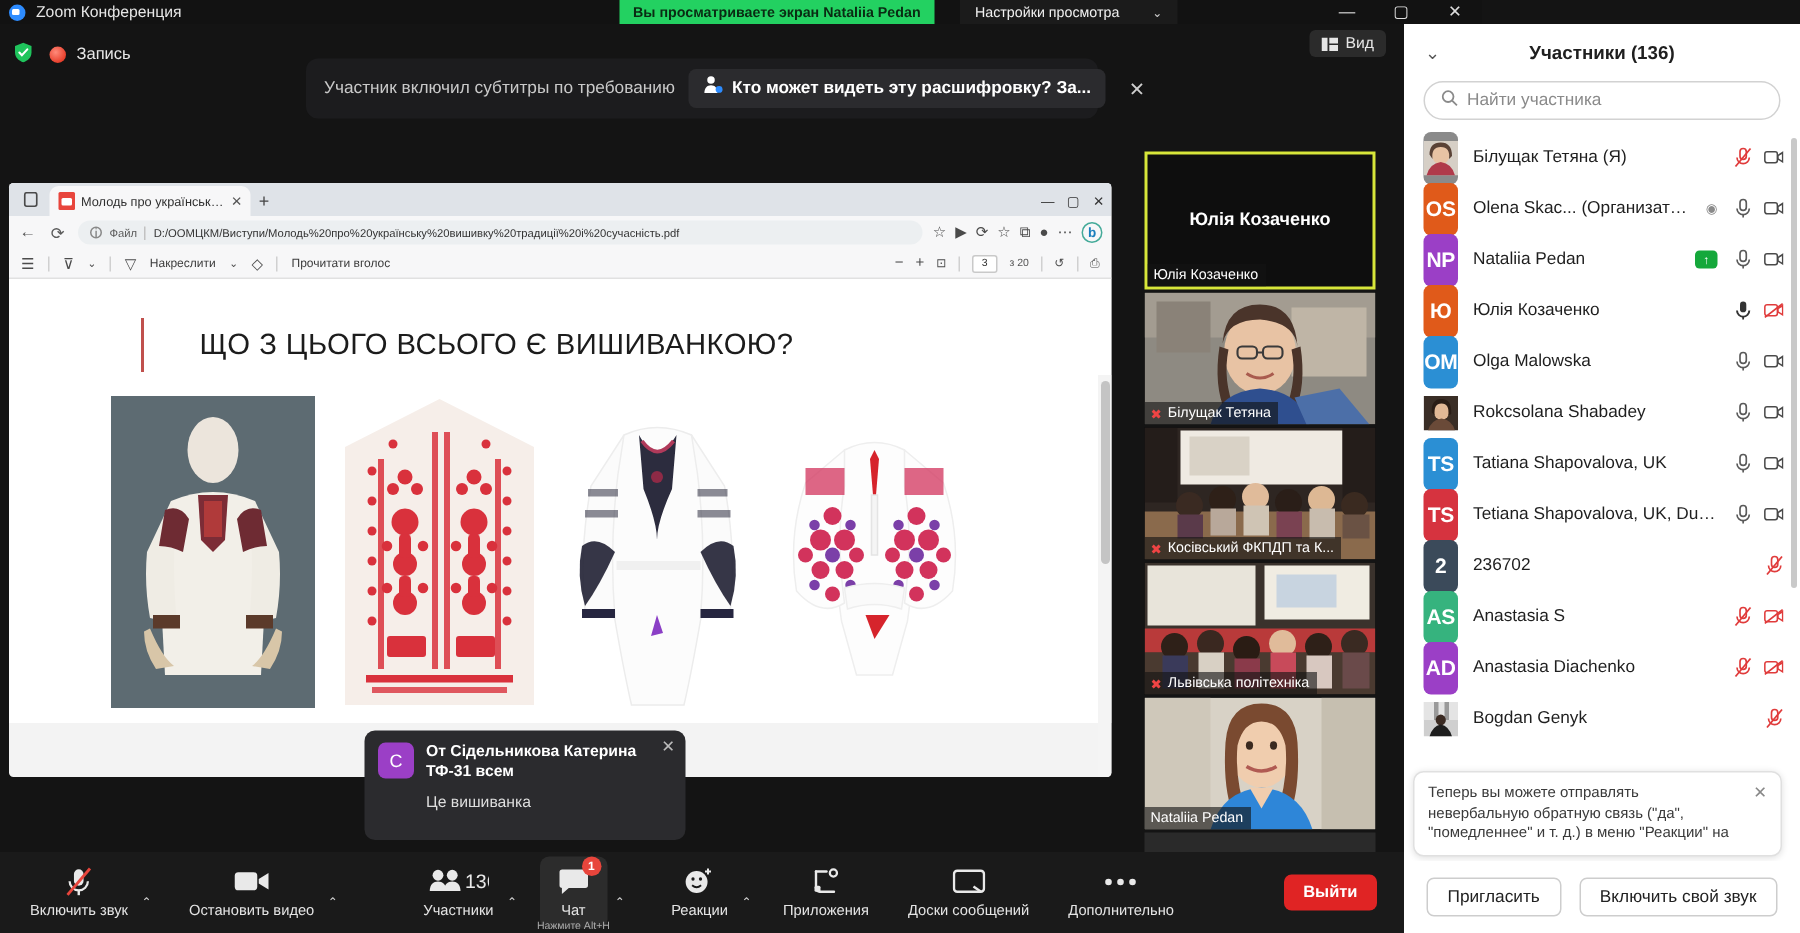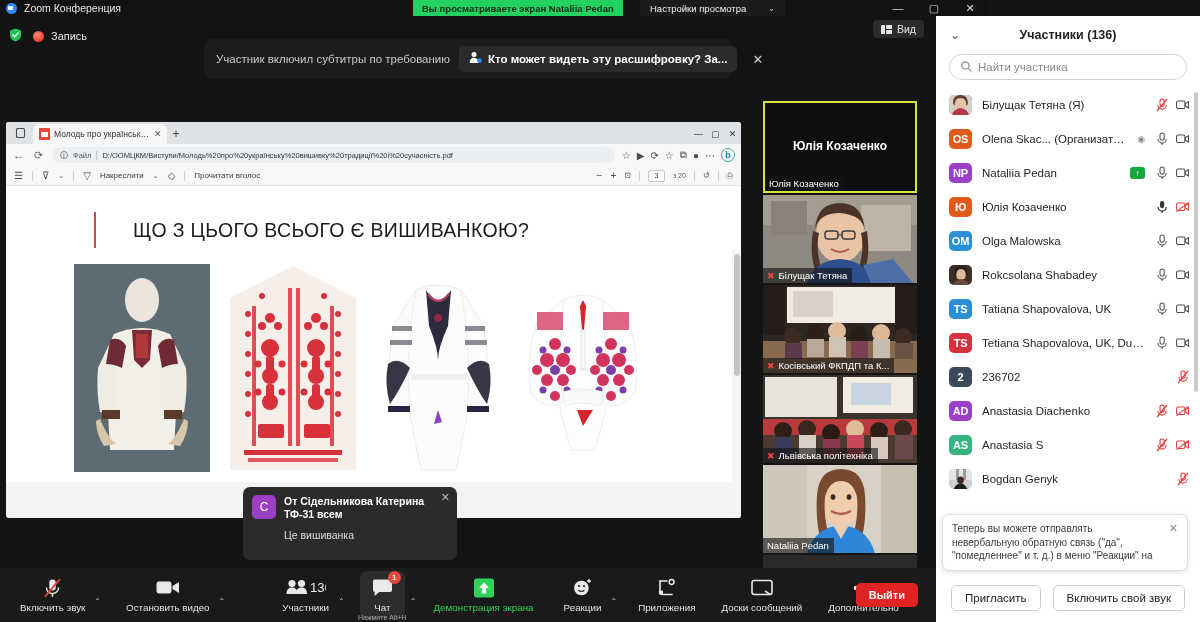--- a/index.html
+++ b/index.html
@@ -223,21 +223,21 @@
   .p-title { width: 100%; text-align: center; font-size: 12.5px; color: #1f1f1f; font-weight: bold; }
   .p-search {
     margin: 0 13px 8px 13px; height: 26px; border: 1px solid #d2d2d2; border-radius: 13px;
     display: flex; align-items: center; gap: 6px; padding: 0 11px;
   }
   .p-search-ic { color: #8a8a8a; font-size: 11px; }
   .p-search-ph { color: #8a8a8a; font-size: 11.5px; }
   .p-list { flex: 1; overflow: hidden; position: relative; }
   .prow { height: 34px; display: flex; align-items: center; padding: 0 11px 0 13px; gap: 10px; }
   .pav {
-    width: 23px; height: 20px; border-radius: 5px; color: #fff; font-size: 11px;
+    width: 23px; height: 35px; border-radius: 5px; color: #fff; font-size: 14px;
     font-weight: bold; display: flex; align-items: center; justify-content: center;
     flex: 0 0 auto; letter-spacing: -0.2px; overflow: hidden; position: relative;
   }
   .pname { font-size: 11.5px; color: #1f1f1f; white-space: nowrap; overflow: hidden;
            text-overflow: ellipsis; flex: 1; min-width: 0; }
   .host-dot { color: #8a8a8a; font-size: 9px; flex: 0 0 auto; }
   .green-badge { background: #15a83b; border-radius: 3px; width: 15px; height: 12px;
                  display:flex; align-items:center; justify-content:center; color:#fff;
                  font-size: 8px; flex: 0 0 auto; }
   .picons { display: flex; align-items: center; gap: 8px; flex: 0 0 auto; }
@@ -691,29 +691,20 @@
         <svg width="21" height="18" viewBox="0 0 21 18">
             <path d="M1 2.4 A1.8 1.8 0 0 1 2.8 0.6 H18.2 A1.8 1.8 0 0 1 20 2.4 V11.2 A1.8 1.8 0 0 1 18.2 13 H7.2 L2.6 17 V13 H2.8 A1.8 1.8 0 0 1 1 11.2 Z" fill="#e9e9e9"></path>
           </svg>
       </span>
       <span class="badge">1</span>
       <span class="lbl">Чат</span>
       <span class="tiny-hint">Нажмите Alt+H</span>
     </div>
     <div class="caret">⌃</div>
 
-    <div class="tbtn" style="margin-left:8px">
-      <span class="ico">
-        <svg width="24" height="20" viewBox="0 0 24 20">
-            <rect x="2" y="0.5" width="20" height="19" rx="2.5" fill="#2fd35a"></rect>
-            <path d="M12 4.5 L17 10 H14.2 V15.5 H9.8 V10 H7 Z" fill="#fff"></path>
-          </svg>
-      </span>
-      <span class="lbl share-lbl">Демонстрация экрана</span>
-    </div>
 
     <div class="tbtn" style="margin-left:22px">
       <span class="ico">
         <svg width="20" height="19" viewBox="0 0 20 19">
             <circle cx="8.4" cy="10" r="7.3" fill="#e9e9e9"></circle>
             <circle cx="6" cy="8" r="1.1" fill="#1a1a1a"></circle>
             <circle cx="11" cy="8" r="1.1" fill="#1a1a1a"></circle>
             <path d="M5.4 12.2 Q8.4 14.8 11.4 12.2" stroke="#1a1a1a" stroke-width="1.2" fill="none"></path>
             <path d="M16 1 V5 M14 3 H18" stroke="#e9e9e9" stroke-width="1.3"></path>
           </svg>
@@ -978,47 +969,47 @@
               <svg width="12" height="14" viewBox="0 0 12 14">
                 <rect x="4" y="1" width="4.2" height="7.2" rx="2.1" fill="none" stroke="#e03b3b" stroke-width="1.1"></rect>
                 <path d="M2 7 A4.1 4.1 0 0 0 10.2 7" stroke="#e03b3b" stroke-width="1.1" fill="none"></path>
                 <line x1="1" y1="13" x2="11" y2="1" stroke="#e03b3b" stroke-width="1.2"></line>
               </svg>
             </span>
         </span>
       </div>
 
       <div class="prow">
-        <div class="pav" style="background:#9b3fc6">
-          <span>AD</span>
-        </div>
-        <span class="pname">Anastasia Diachenko</span>
+        <div class="pav" style="background:#36b37e">
+          <span>AS</span>
+        </div>
+        <span class="pname">Anastasia S</span>
         <span class="picons">
           <span class="pic">
               <svg width="12" height="14" viewBox="0 0 12 14">
                 <rect x="4" y="1" width="4.2" height="7.2" rx="2.1" fill="none" stroke="#e03b3b" stroke-width="1.1"></rect>
                 <path d="M2 7 A4.1 4.1 0 0 0 10.2 7" stroke="#e03b3b" stroke-width="1.1" fill="none"></path>
                 <line x1="1" y1="13" x2="11" y2="1" stroke="#e03b3b" stroke-width="1.2"></line>
               </svg>
             </span>
           <span class="pic">
               <svg width="14" height="12" viewBox="0 0 14 12">
                 <rect x="0.6" y="1.8" width="9" height="8" rx="1.6" fill="none" stroke="#e03b3b" stroke-width="1.1"></rect>
                 <path d="M10 4.6 L13.4 2.4 V9.2 L10 7 Z" fill="none" stroke="#e03b3b" stroke-width="1.1"></path>
                 <line x1="0.6" y1="11" x2="13.4" y2="1" stroke="#e03b3b" stroke-width="1.2"></line>
               </svg>
             </span>
         </span>
       </div>
 
       <div class="prow">
-        <div class="pav" style="background:#36b37e">
-          <span>AS</span>
-        </div>
-        <span class="pname">Anastasia S</span>
+        <div class="pav" style="background:#9b3fc6">
+          <span>AD</span>
+        </div>
+        <span class="pname">Anastasia Diachenko</span>
         <span class="picons">
           <span class="pic">
               <svg width="12" height="14" viewBox="0 0 12 14">
                 <rect x="4" y="1" width="4.2" height="7.2" rx="2.1" fill="none" stroke="#e03b3b" stroke-width="1.1"></rect>
                 <path d="M2 7 A4.1 4.1 0 0 0 10.2 7" stroke="#e03b3b" stroke-width="1.1" fill="none"></path>
                 <line x1="1" y1="13" x2="11" y2="1" stroke="#e03b3b" stroke-width="1.2"></line>
               </svg>
             </span>
           <span class="pic">
               <svg width="14" height="12" viewBox="0 0 14 12">

